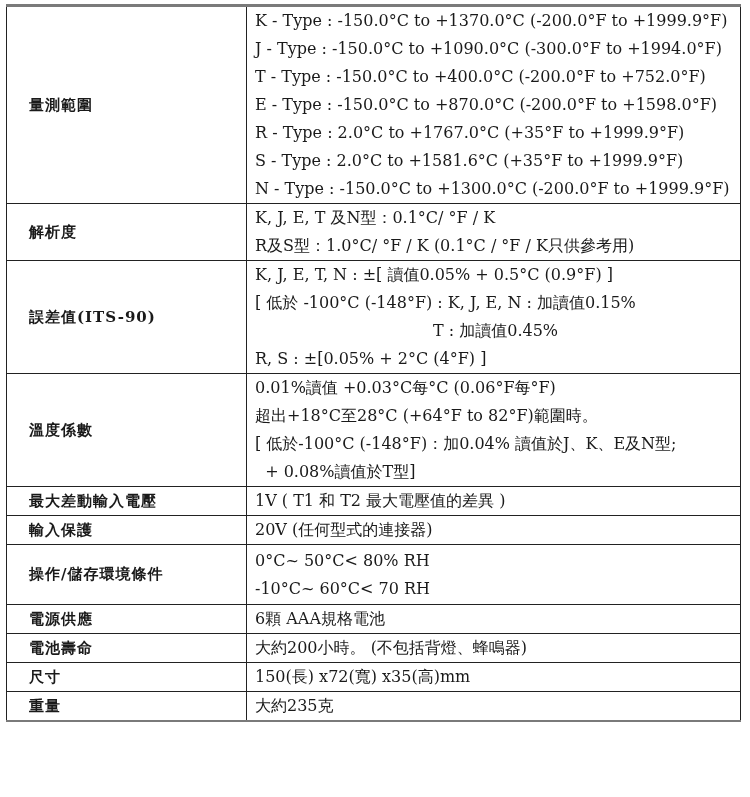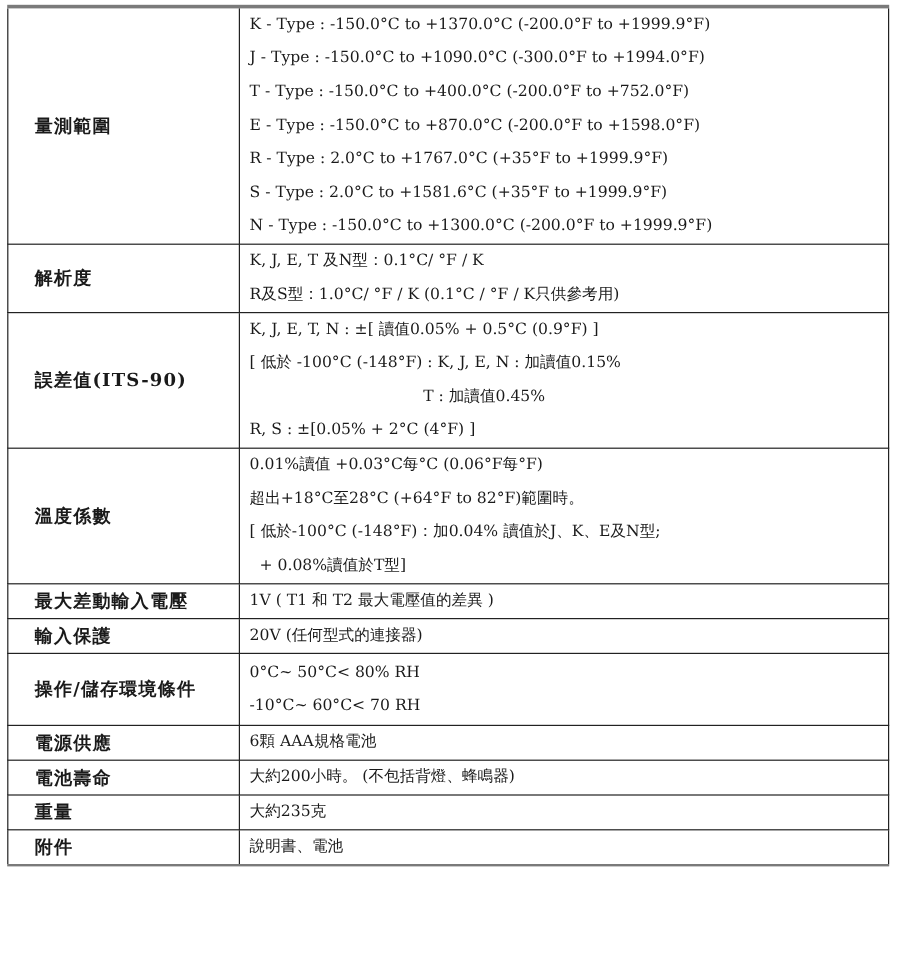--- a/index.html
+++ b/index.html
@@ -24,30 +24,30 @@
     table-layout: fixed;
   }
   table.spec td {
     border: 1px solid #222;
     padding: 0;
     vertical-align: middle;
   }
   table.spec tr:first-child td { border-top: 3px solid #7a7a7a; }
   table.spec tr:last-child td { border-bottom: 2px solid #7a7a7a; }
   table.spec td.label {
-    width: 193px;
+    width: 240px;
     padding-left: 22px;
     font-weight: bold;
     font-size: 15px;
     letter-spacing: 1px;
     box-sizing: border-box;
   }
   table.spec td.value {
     padding-left: 8px;
-    font-size: 13px;
+    font-size: 16px;
     box-sizing: border-box;
     margin-top: 28px;
   }
   .line {
     display: block;
     white-space: pre;
     line-height: 28px;
   }
   .row-range td { height: 197px; }
   .row-res td { height: 56px; }
@@ -123,25 +123,25 @@
         <span class="line">6顆 AAA規格電池</span>
       </td>
     </tr>
     <tr class="row-short">
       <td class="label">電池壽命</td>
       <td class="value">
         <span class="line">大約200小時。 (不包括背燈、蜂鳴器)</span>
       </td>
     </tr>
     <tr class="row-short">
+      <td class="label">尺寸</td>
+      <td class="value">
+        <span class="line">150(長) x72(寬) x35(高)mm</span>
+      </td>
+    </tr>
+    <tr class="row-short">
       <td class="label">重量</td>
       <td class="value">
         <span class="line">大約235克</span>
-      </td>
-    </tr>
-    <tr class="row-short">
-      <td class="label">附件</td>
-      <td class="value">
-        <span class="line">說明書、電池</span>
       </td>
     </tr>
   </tbody>
 </table>
 
 </body></html>

